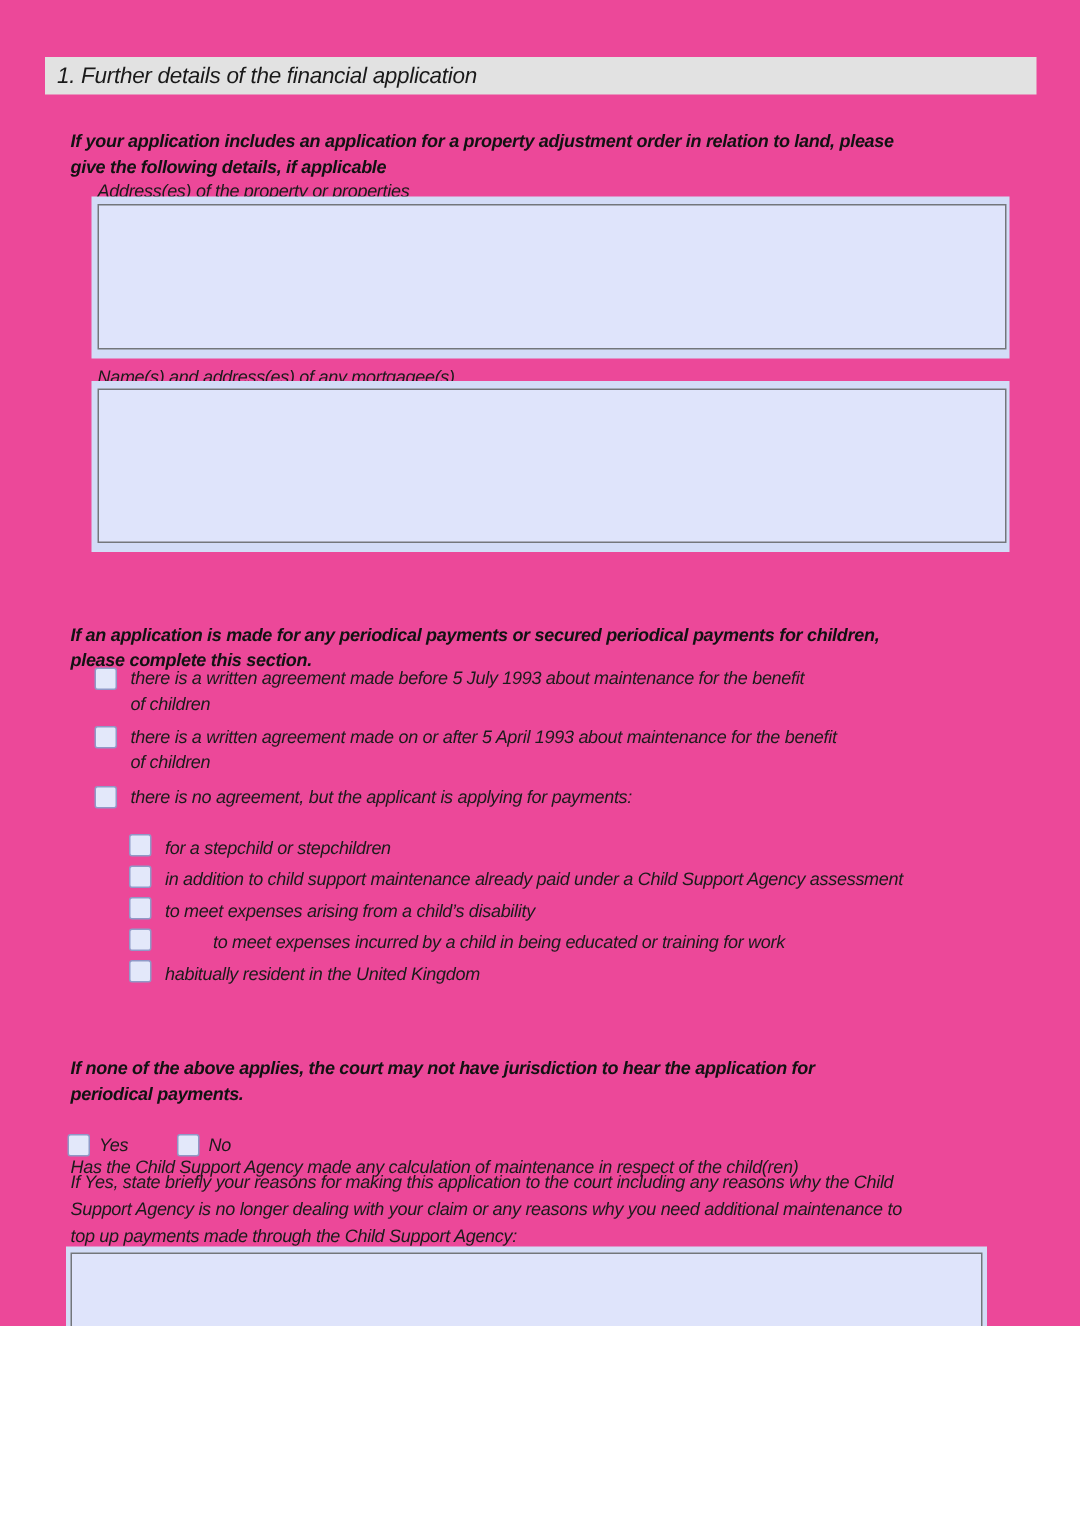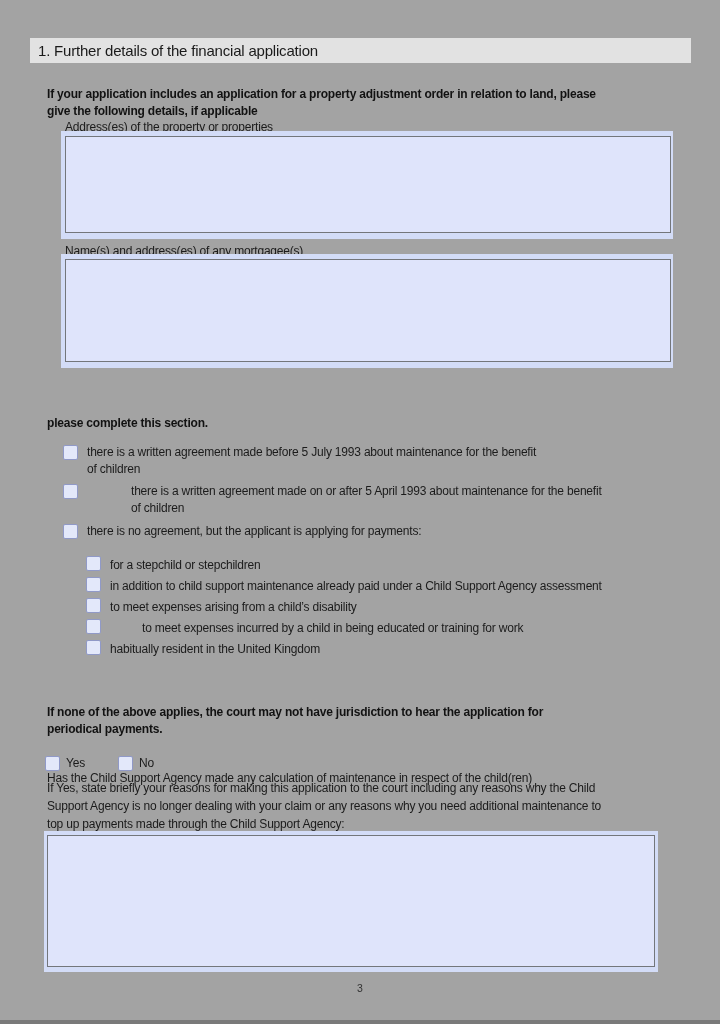--- a/index.html
+++ b/index.html
@@ -1,23 +1,24 @@
 <!DOCTYPE html>
 <html style="--header-bg: #e2e2e2; --field-fill: #dfe4fb; --field-highlight: #d3dcf7; --checkbox-fill: #e3e8fa; --checkbox-border: #9099c7; --bottom-bar: #7a7a7a;"><head>
 <meta charset="utf-8">
 <style>
   html, body { margin: 0; padding: 0; background: #ffffff; }
   .page {
     position: relative;
     width: 720px;
-    height: 1024px;
-    background: #a3a3a3;
+    height: 884px;
+    background: #ec4899;
     font-family: "Liberation Sans", sans-serif;
     color: #1b1b1b;
     overflow: hidden;
+    font-style: italic;
   }
   .txt { font-size: 12px; line-height: 17px; letter-spacing: -0.2px; }
   .bold { font-weight: bold; color: #121212; margin-top: 14px; }
   .line { white-space: nowrap; }
 
   .section-bar {
     position: absolute; left: 30px; top: 38px; width: 661px; height: 25px;
     background: var(--header-bg, #e2e2e2);
     font-size: 15px; line-height: 25px; letter-spacing: -0.2px;
     padding-left: 8px; box-sizing: border-box; color: #1a1a1a;
@@ -75,31 +76,32 @@
   <div class="field" id="field-address">
     <div class="field-inner"></div>
   </div>
 
   <div class="abs txt line" style="left:65px; top:243px;">Name(s) and address(es) of any mortgagee(s)</div>
   <div class="field" id="field-mortgagee">
     <div class="field-inner"></div>
   </div>
 
   <div class="abs txt bold" style="left:47px; top:401px;">
+    <div class="line">If an application is made for any periodical payments or secured periodical payments for children,</div>
     <div class="line">please complete this section.</div>
   </div>
 
   <div class="cb" style="left:63px; top:445px;"></div>
   <div class="abs txt" style="left:87px; top:444px;">
     <div class="line">there is a written agreement made before 5 July 1993 about maintenance for the benefit</div>
     <div class="line">of children</div>
   </div>
 
   <div class="cb" style="left:63px; top:484px;"></div>
-  <div class="abs txt" style="left:87px; top:483px;margin-left:44px;">
+  <div class="abs txt" style="left:87px; top:483px;">
     <div class="line">there is a written agreement made on or after 5 April 1993 about maintenance for the benefit</div>
     <div class="line">of children</div>
   </div>
 
   <div class="cb" style="left:63px; top:524px;"></div>
   <div class="abs txt" style="left:87px; top:523px;">
     <div class="line">there is no agreement, but the applicant is applying for payments:</div>
   </div>
 
   <div class="cb" style="left:86px; top:556px;"></div>

